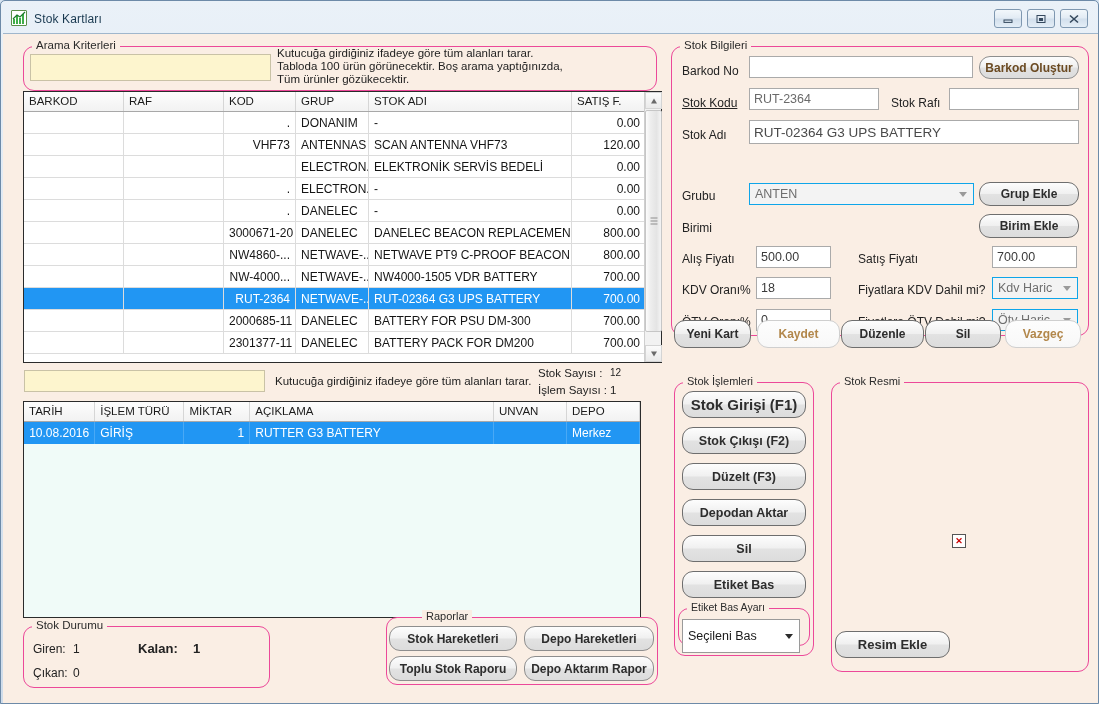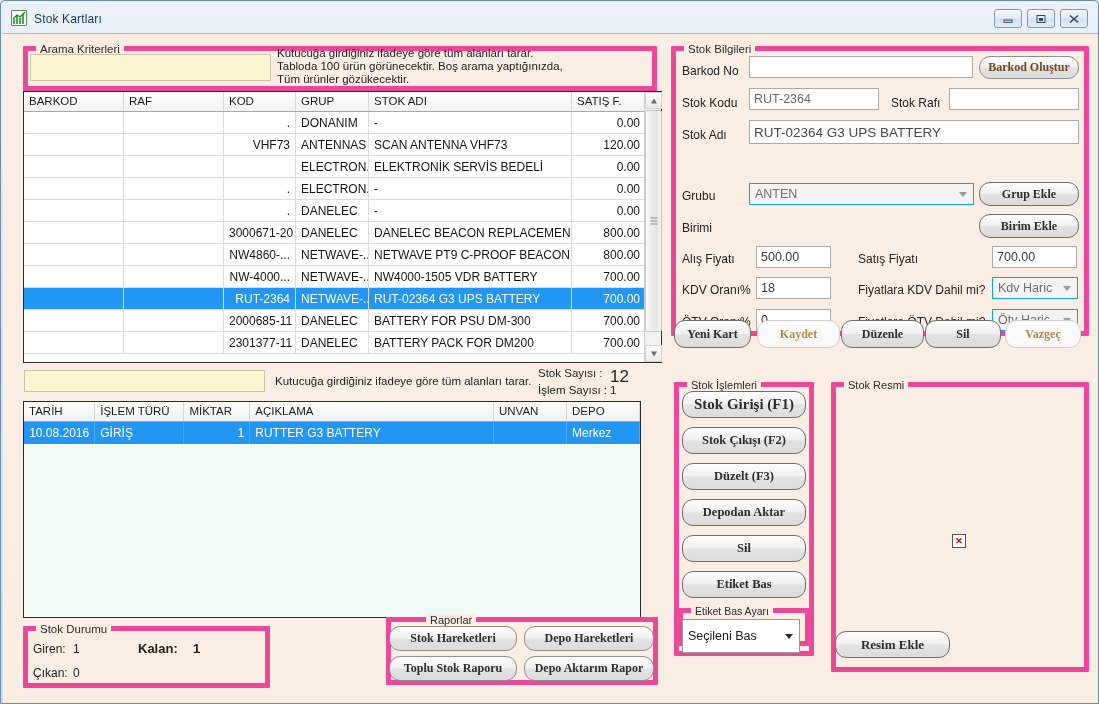--- a/index.html
+++ b/index.html
@@ -61,22 +61,22 @@
     position: absolute;
     left: 2px; top: 32px;
     width: 1095px; height: 670px;
     background: #faeee4;
     border-top: 1px solid #9fb6cc;
   }
 
   
   .gbox {
     position: absolute;
-    border: 5px solid #ec4899;
-    border-radius: 1px;
+    border: 1px solid #ec4899;
+    border-radius: 11px;
   }
   .gbox > .gtitle {
     position: absolute;
     top: -8px; left: 8px;
     background: #faeee4;
     padding: 0 4px;
     font-size: 11.5px;
     color: #2b2b2b;
     white-space: nowrap;
   }
@@ -132,21 +132,21 @@
     border: 1px solid #9a9a9a;
   }
   .combo.active .arrow { border-top-color: #2b2b2b; }
 
   
   .btn {
     position: absolute;
     border: 1px solid #8e8e8e;
     border-radius: 11px;
     background: linear-gradient(to bottom, #fdfdfd 0%, #f0f0f0 48%, #e2e2e2 52%, #dcdcdc 100%);
-    font-family: Liberation Serif, serif;
+    font-family: Liberation Sans, sans-serif;
     font-size: 12px;
     font-weight: bold;
     color: #2d2d2d;
     display: flex; align-items: center; justify-content: center;
     white-space: nowrap;
     cursor: default;
     text-align: center;
   }
   .btn.accent { color: #6b4a22; }
   .btn.disabled {
@@ -410,21 +410,21 @@
           </div>
       </div>
       <div class="sb-arrow dn">
           <i></i>
         </div>
     </div>
 
     <input class="tinput yellow" type="text" style="left: 21px; top: 336px; width: 241px; height: 22px;" value="">
     <div class="lbl" style="left:272px; top:341px; font-size:11.5px;">Kutucuğa girdiğiniz ifadeye göre tüm alanları tarar.</div>
     <div class="lbl" style="left:535px; top:333px; font-size:11.5px;">Stok Sayısı :</div>
-    <div class="lbl" style="left:607px; top:333px; font-size:17px;">12</div>
+    <div class="lbl" style="left:607px; top:333px; font-size:10px;">12</div>
     <div class="lbl" style="left:535px; top:350px; font-size:11.5px;">İşlem Sayısı :</div>
     <div class="lbl" style="left:607px; top:350px; font-size:11.5px;">1</div>
 
     <div class="grid" id="tx-grid" style="left:20px; top:367px; width:618px; height:217px;">
       <div class="ghead" id="tg-head">
           <div class="gcell" style="width: 78px;">TARİH</div>
           <div class="gcell" style="width: 98px;">İŞLEM TÜRÜ</div>
           <div class="gcell" style="width: 72px;">MİKTAR</div>
           <div class="gcell" style="width: 270px;">AÇIKLAMA</div>
           <div class="gcell" style="width: 80px;">UNVAN</div>
@@ -461,21 +461,21 @@
     <div class="btn" style="left:521px; top:622px; width:130px; height:25px;">Depo Aktarım Rapor</div>
 
     <div class="gbox" style="left:668px; top:12px; width:418px; height:290px;">
       <div class="gtitle">Stok Bilgileri</div>
     </div>
 
     <div class="lbl" style="left:679px; top:30px;">Barkod No</div>
     <input class="tinput" type="text" style="left: 746px; top: 22px; width: 224px; height: 22px;" value="">
     <div class="btn accent" style="left:976px; top:22px; width:100px; height:23px;">Barkod Oluştur</div>
 
-    <div class="lbl" style="left:679px; top:62px;">Stok Kodu</div>
+    <div class="lbl" style="left:679px; top:62px;text-decoration:underline;">Stok Kodu</div>
     <input class="tinput readonly" type="text" style="left: 746px; top: 54px; width: 130px; height: 22px;" value="RUT-2364">
     <div class="lbl" style="left:888px; top:62px;">Stok Rafı</div>
     <input class="tinput" type="text" style="left: 946px; top: 54px; width: 130px; height: 22px;" value="">
 
     <div class="lbl" style="left:679px; top:94px;">Stok Adı</div>
     <input class="tinput readonly big" type="text" style="left: 746px; top: 86px; width: 330px; height: 24px;" value="RUT-02364 G3 UPS BATTERY">
 
     <div class="lbl" style="left:679px; top:155px;">Grubu</div>
     <div class="combo" style="left:746px; top:149px; width:225px; height:22px;">
       <span>ANTEN</span>

